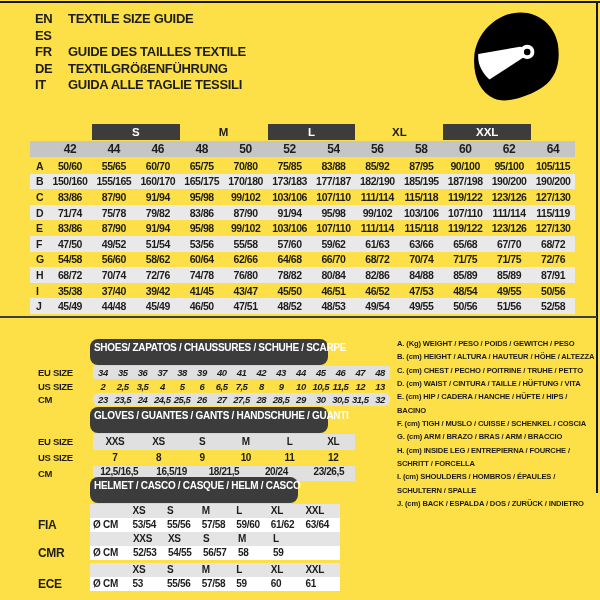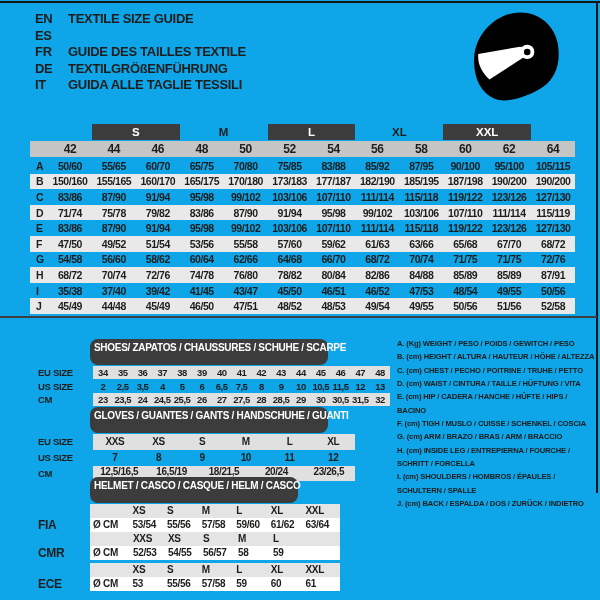--- a/index.html
+++ b/index.html
@@ -1,17 +1,17 @@
 <!DOCTYPE html>
 <html><head>
 <meta charset="utf-8">
 <style>
   html,body{margin:0;padding:0;background:#fff;}
   .canvas{
-    position:relative;width:600px;height:600px;background:#0ea5e9;overflow:hidden;
+    position:relative;width:600px;height:600px;background:#fde047;overflow:hidden;
     font-family:"Liberation Sans",sans-serif;font-weight:bold;color:#1d1d1b;
   }
   .top-border{position:absolute;left:0;top:1px;width:600px;height:2px;background:#161616;}
   .right-border{position:absolute;left:596px;top:1px;width:2px;height:492px;background:#161616;}
   .divider{position:absolute;left:0;top:316px;width:597px;height:2px;background:#3f3f3f;}
 
   
   .langs{position:absolute;left:35px;top:11px;}
   .lang-row{display:flex;line-height:16.5px;font-size:13px;letter-spacing:-0.3px;}
   .lang-row .code{width:33px;}
@@ -36,21 +36,21 @@
     font-size:10px;line-height:17px;padding-left:4px;letter-spacing:-0.3px;white-space:nowrap;border-radius:8px;}
   .secbar.narrow{width:204px;}
   .secbar.wide{width:234px;}
   .rows{margin-top:1px;}
   .srow{display:flex;align-items:center;}
   .srow .rlabel{width:55px;padding-left:3px;font-size:9.5px;letter-spacing:-0.3px;}
   .band{display:grid;align-items:center;}
   .band.shaded{background:#e0e0e0;}
   .band .cell{text-align:center;white-space:nowrap;}
   .shoes .srow{height:13.4px;}
-  .shoes .band{width:297px;height:13.4px;}
+  .shoes .band{width:297px;height:13.4px;font-style:italic;}
   .shoes .band .cell{font-size:9.5px;letter-spacing:-0.5px;}
   .gloves .srow{height:15.8px;}
   .gloves .band{width:262px;height:15.8px;}
   .gloves .band .cell{font-size:10px;letter-spacing:-0.4px;}
 
   
   .helmet-groups{position:relative;margin-left:55px;margin-top:1px;width:250px;}
   .hrow{display:flex;align-items:center;position:relative;}
   .hrow.shadedband{background:#e4e4e4;height:13.5px;}
   .hrow.vrow{height:14.5px;background:#fff;}
@@ -316,21 +316,21 @@
             <div class="cell">9</div>
             <div class="cell">10</div>
             <div class="cell">10,5</div>
             <div class="cell">11,5</div>
             <div class="cell">12</div>
             <div class="cell">13</div>
           </div>
         </div>
         <div class="srow">
           <div class="rlabel">CM</div>
-          <div class="band shaded" style="grid-template-columns: repeat(15, 1fr);">
+          <div class="band shaded" style="grid-template-columns: repeat(15, 1fr); border-radius: 6px;">
             <div class="cell">23</div>
             <div class="cell">23,5</div>
             <div class="cell">24</div>
             <div class="cell">24,5</div>
             <div class="cell">25,5</div>
             <div class="cell">26</div>
             <div class="cell">27</div>
             <div class="cell">27,5</div>
             <div class="cell">28</div>
             <div class="cell">28,5</div>

